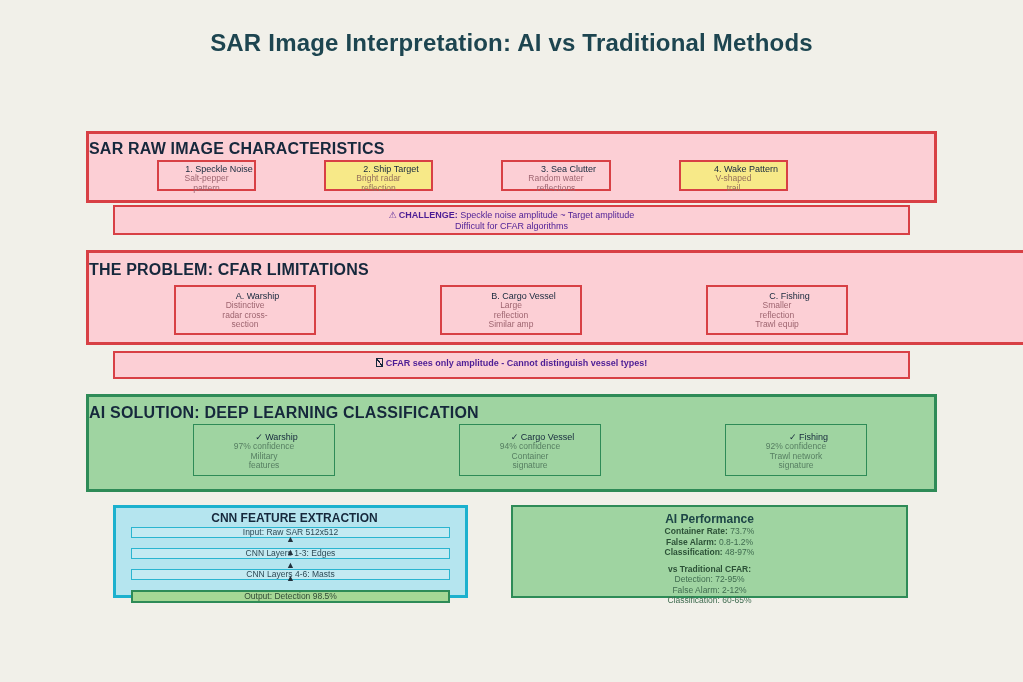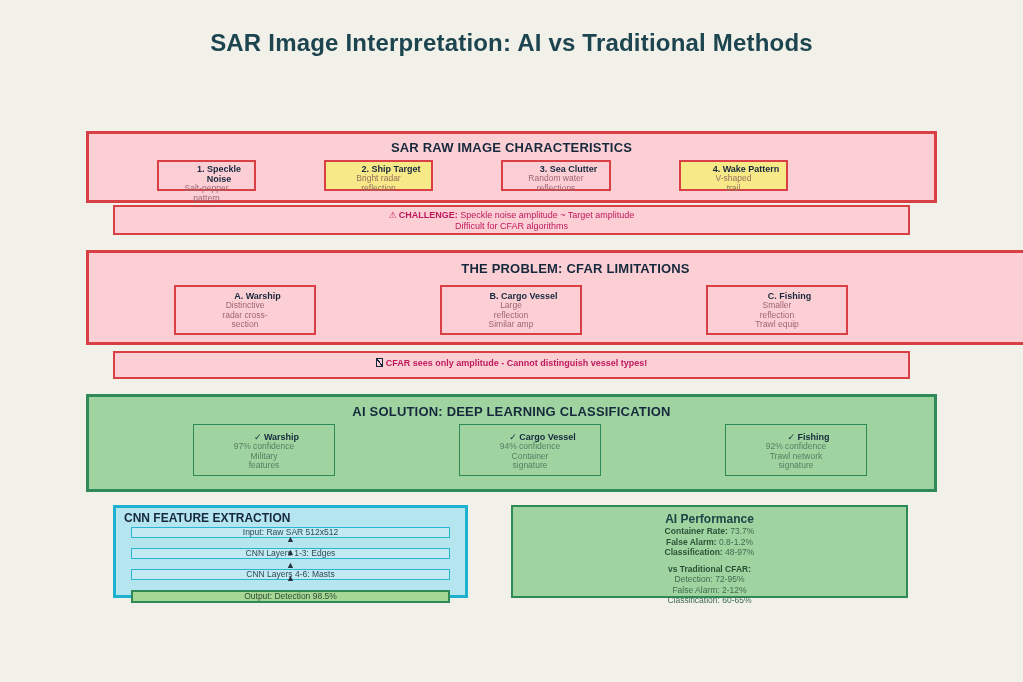--- a/index.html
+++ b/index.html
@@ -11,34 +11,34 @@
   }
   .main-title {
     position: absolute; top: 29px; left: 0; right: 0;
     text-align: center; font-size: 24px; font-weight: 700;
     color: #1D4550; letter-spacing: 0.2px;
   }
   .panel { position: absolute; }
   .panel-pink { background: #FCCFD5; border: 3px solid #D84045; }
   .panel-green { background: #9FD4A1; border: 3px solid #2E8B57; }
   .panel-header {
-    margin-top: 6px; text-align: center; font-size: 13px;
+    margin-top: 6px; text-align: left; font-size: 16px;
     font-weight: 700; color: #16283C; letter-spacing: 0.2px;
   }
   .item-box {
     position: absolute; text-align: center; padding-top: 2px;
     border: 2px solid #D84045; background: #FCCFD5;
   }
   .item-box.yellow { background: #F7E988; }
-  .item-title { font-size: 9px; font-weight: 700; color: #16283C; line-height: 10px; padding-left: 25px; }
+  .item-title { font-size: 9px; font-weight: 400; color: #16283C; line-height: 10px; padding-left: 25px; }
   .item-line { font-size: 8.5px; color: #9E6570; line-height: 9.5px; }
   .item-box.yellow .item-line { color: #95705C; }
   .bar {
     position: absolute; background: #FCCFD5; border: 2px solid #D84045;
-    text-align: center; color: #be185d;
+    text-align: center; color: #4c1d95;
   }
   .bar .bar-line1 { margin-top: 3px; font-size: 9px; line-height: 11px; }
   .bar .bar-line2 { font-size: 9px; line-height: 11px; }
   .bar-bold { font-weight: 700; }
   .warn-icon { font-size: 9px; margin-right: 2px; }
   .blocked-icon {
     display: inline-block; width: 7px; height: 9px; margin-right: 3px;
     border: 1px solid #16283C; vertical-align: -1px;
     background: linear-gradient(to top right, transparent 44%, #16283C 44%, #16283C 58%, transparent 58%);
   }
@@ -46,21 +46,21 @@
     position: absolute; text-align: center; padding-top: 7px;
     border: 1.5px solid #2E8B57; background: #9FD4A1; margin-left: 19px;
   }
   .green-box .item-title { font-size: 9px; }
   .green-box .item-line { color: #577F62; }
   .cnn-box {
     position: absolute; left: 113px; top: 505px; width: 355px; height: 93px;
     background: #B5E5EF; border: 3px solid #1CB1CE;
   }
   .cnn-header {
-    margin-top: 3px; font-size: 12px;
+    margin-top: 3px; text-align: center; font-size: 12px;
     font-weight: 700; color: #16283C; margin-left: 8px;
   }
   .cnn-rows { position: absolute; left: 15px; right: 15px; top: 19px; }
   .cnn-row {
     height: 11px; margin-bottom: 10px; background: #C3EAF2;
     border: 1.5px solid #2AB5D0; text-align: center;
     font-size: 8.5px; line-height: 8px; color: #2E4A56;
   }
   .cnn-row.output {
     height: 13px; background: #A6D795; border: 2px solid #2E8B57;

